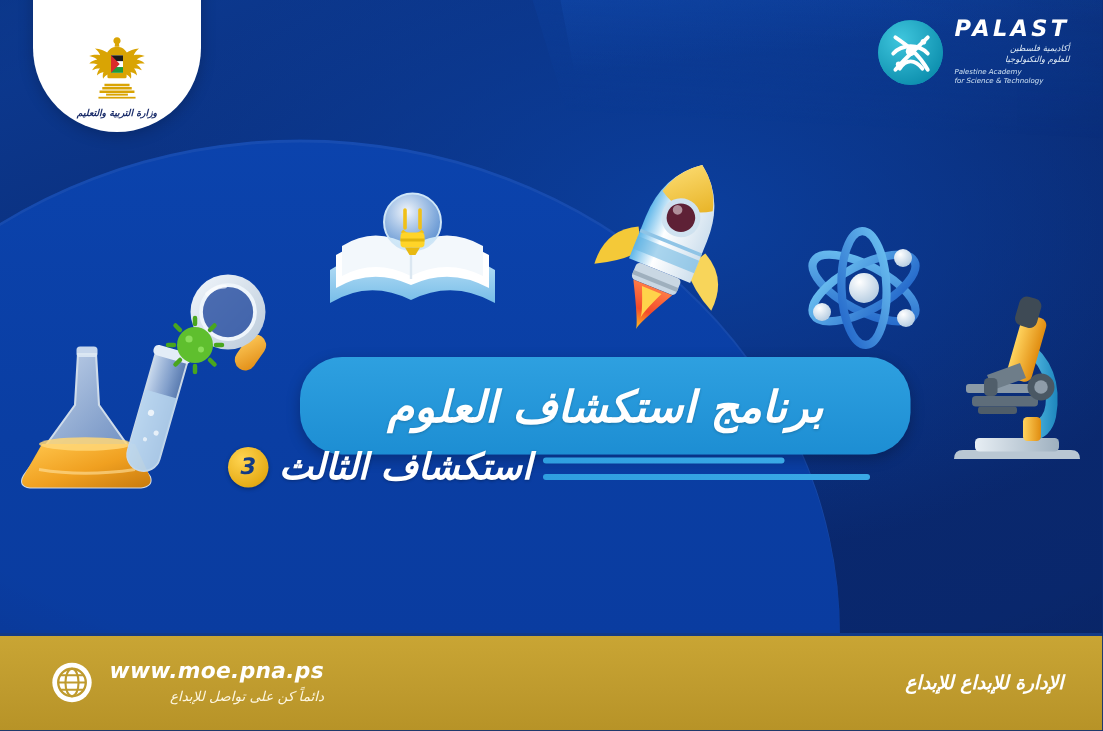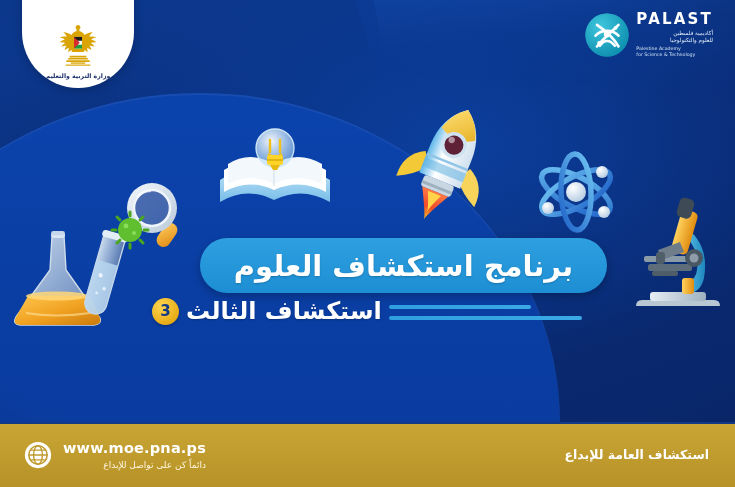--- a/index.html
+++ b/index.html
@@ -9,20 +9,21 @@
     overflow:hidden;
   }
 
   #poster {
     position:relative;
     width:735px; height:487px;
     overflow:hidden;
     background:
       radial-gradient(ellipse 520px 320px at 62% 30%, #0b3f9e 0%, rgba(11,63,158,0) 70%),
       linear-gradient(160deg,#0c3a92 0%,#0a2a72 45%,#09266a 100%);
+    font-style: italic;
   }
 
   
   .bg-swoosh {
     position:absolute;
     top:-180px; left:300px;
     width:760px; height:420px;
     background:linear-gradient(200deg,#1457c4 0%, #0e47ab 40%, rgba(12,58,146,0) 78%);
     transform:rotate(-17deg);
     transform-origin:top left;
@@ -94,21 +95,21 @@
   }
   .palast-en {
     font-size:4.7px; color:#cfe2f3;
     margin-top:1.5px; line-height:1.25; white-space:nowrap;
   }
 
   
   .title-pill {
     position:absolute;
     left:200px; top:238px;
-    width:407px; height:55px;
+    width:407px; height:65px;
     background:linear-gradient(180deg,#2ea0e0 0%, #1d8ed3 100%);
     border-radius:28px;
     display:flex; align-items:center; justify-content:center;
     box-shadow:0 3px 9px rgba(0,0,0,.25);
     z-index:5;
   }
   .title-pill span {
     color:#ffffff; font-weight:bold;
     font-size:29px; direction:rtl;
     letter-spacing:.4px;
@@ -148,21 +149,21 @@
   .rule-bot { width:95%; }
 
   
   .footer {
     position:absolute; left:0; bottom:0;
     width:735px; height:65px;
     background:linear-gradient(180deg,#c9a534 0%, #bf9b2e 55%, #b79327 100%);
     border-top:2px solid #133a86;
     display:flex; align-items:center;
     justify-content:space-between;
-    padding:0 26px 0 24px;
+    padding:0 26px 0 34px;
     z-index:7;
   }
   .footer-left { display:flex; align-items:center; gap:11px; }
   .globe-icon { width:28px; height:28px; flex:0 0 auto; }
   .footer-left-text { display:flex; flex-direction:column; line-height:1.15; }
   .site-url {
     color:#ffffff; font-weight:bold; font-size:14.5px;
     letter-spacing:.2px;
   }
   .site-tag {
@@ -449,17 +450,17 @@
         <circle cx="16" cy="16" r="10.5" fill="none" stroke="#bf9b2e" stroke-width="1.8"></circle>
         <ellipse cx="16" cy="16" rx="5" ry="10.5" fill="none" stroke="#bf9b2e" stroke-width="1.6"></ellipse>
         <path d="M5.5 16h21M7.5 10.5h17M7.5 21.5h17" stroke="#bf9b2e" stroke-width="1.5"></path>
       </svg>
       <div class="footer-left-text">
         <div class="site-url">www.moe.pna.ps</div>
         <div class="site-tag">دائماً كن على تواصل للإبداع</div>
       </div>
     </div>
     <div class="footer-right">
-      <div>استكشاف العامة للإبداع</div>
+      <div>الإدارة للإبداع للإبداع</div>
     </div>
   </div>
 
 </div>
 
 </body></html>

